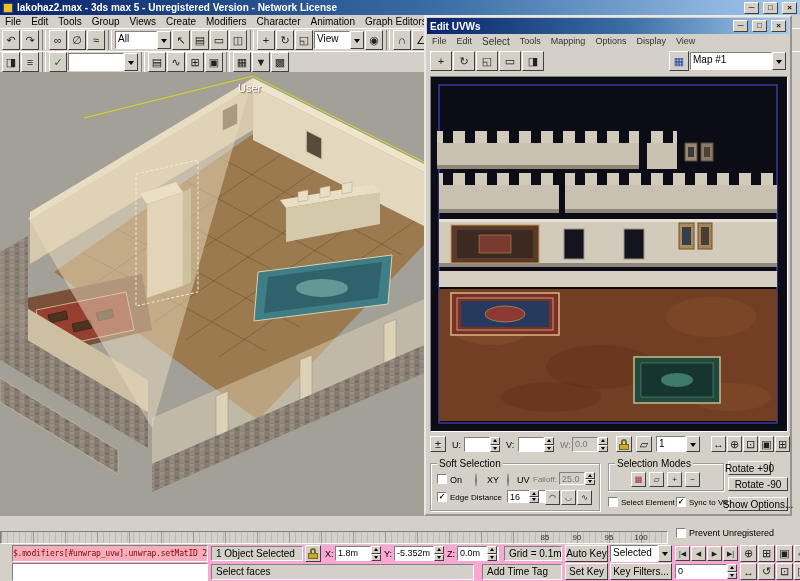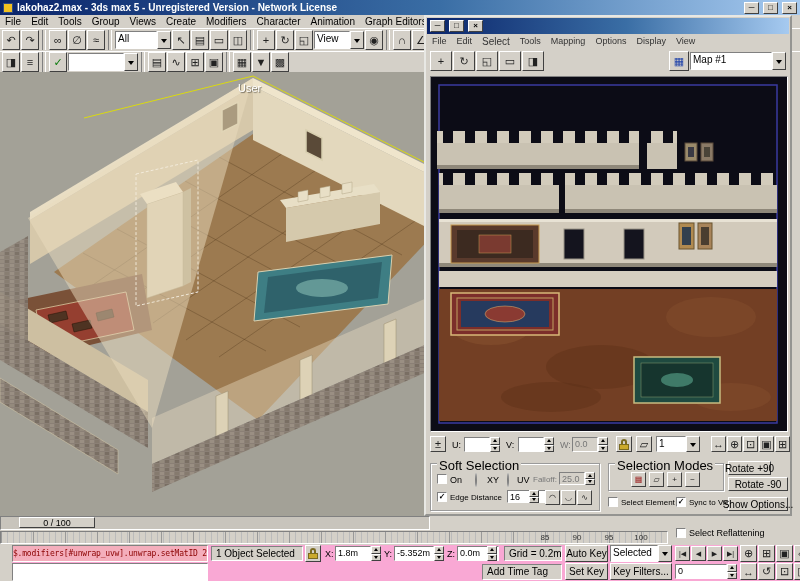--- a/index.html
+++ b/index.html
@@ -33,21 +33,21 @@
   .spin i{flex:1;background:#d4d0c8;border:1px solid;border-color:#fff #404040 #404040 #fff;
     display:flex;align-items:center;justify-content:center}
   .spin i b{width:0;height:0;border:2px solid transparent}
   .spin i.up b{border-bottom:3px solid #000;margin-top:-2px}
   .spin i.dn b{border-top:3px solid #000;margin-bottom:-2px}
   .cb{width:10px;height:10px;background:#fff;border:1px solid;border-color:#808080 #fff #fff #808080;
     display:inline-flex;align-items:center;justify-content:center;font-size:8px;font-weight:bold;line-height:1;flex:0 0 auto}
   .radio{width:9px;height:9px;border-radius:50%;border:1px solid #808080;background:#fff;position:relative;flex:0 0 auto}
   .radio.sel::after{content:"";position:absolute;inset:2px;background:#000;border-radius:50%}
   .grp{position:absolute;border:1px solid #9a9a9a;box-shadow:1px 1px 0 #fff, inset 1px 1px 0 #fff}
-  .grp>.legend{position:absolute;top:-6px;left:6px;background:#d4d0c8;font-size:13px;padding:0 2px}
+  .grp>.legend{position:absolute;top:-6px;left:6px;background:#d4d0c8;font-size:10px;padding:0 2px}
   .lockicon{position:relative;width:10px;height:11px;display:inline-block}
   .lockicon .sh{position:absolute;top:0;left:2px;width:6px;height:6px;border:2px solid #7a6a20;border-bottom:none;
     border-radius:3px 3px 0 0}
   .lockicon .bd{position:absolute;bottom:0;left:0;width:10px;height:6px;background:#caa92c;border:1px solid #7a6a20}
   .lbl{font-size:9px;white-space:nowrap}
   .lbl.gray{color:#777}
   .rlab{width:32px;text-align:center;font-size:8px;color:#333}
   .mono{font-family:"DejaVu Sans Mono",monospace}
 </style>
 </head>
@@ -232,20 +232,21 @@
       <g>
         <polyline points="84,46 253,4 436,96" fill="none" stroke="#e0e000" stroke-width="1" opacity="0.9"></polyline>
       </g>
     </svg>
     <span class="abs" style="left:238px;top:10px;color:#fff;font-size:11px;text-shadow:1px 1px 1px rgba(0,0,0,0.5)">User</span>
   </div>
 
   <div class="abs" style="left:424px;top:15px;width:368px;height:501px;background:#d4d0c8;border:2px outset #e8e8e4;z-index:10">
 
     <div class="titlebar abs" style="left:1px;top:1px;width:362px;height:16px">
+      <span style="flex:1;overflow:hidden;white-space:nowrap">Edit UVWs</span>
       <span class="sysbtn">─</span>
       <span class="sysbtn">□</span>
       <span class="sysbtn">×</span>
     </div>
 
     <div class="abs" style="left:1px;top:17px;width:362px;height:14px;display:flex;align-items:center;overflow:hidden">
 
     <span class="menu-item" style="font-size:9px;color:#333">File</span>
         <span class="menu-item" style="font-size:9px;color:#333">Edit</span>
         <span class="menu-item" style="font-size:10px;color:#333">Select</span>
@@ -441,38 +442,35 @@
       <span class="lbl abs" style="left:193px;top:39px;font-size:8px">Select Element</span>
       <span class="cb abs" style="left:248px;top:38px">✓</span>
       <span class="lbl abs" style="left:261px;top:39px;font-size:8px">Sync to Viewport</span>
 
       <span class="btn abs" style="left:300px;top:2px;width:43px;height:14px">Rotate +90</span>
       <span class="btn abs" style="left:300px;top:18px;width:60px;height:14px">Rotate -90</span>
       <span class="btn abs" style="left:300px;top:38px;width:60px;height:14px">Show Options...</span>
     </div>
   </div>
 
-  <div class="abs" style="left:0;top:516px;width:430px;height:14px;background:#c8c4bc;border:1px solid;border-color:#808080 #fff #fff #808080">
-    <span class="btn abs" style="left:18px;top:0;width:76px;height:11px;font-size:9px">0 / 100</span>
-  </div>
 
   <div class="abs" style="left:0;top:531px;width:668px;height:13px;border:1px solid;border-color:#808080 #fff #fff #808080;
        background-color:#d4d0c8;background-image:repeating-linear-gradient(90deg,#999 0 1px,transparent 1px 32px),repeating-linear-gradient(90deg,#bbb 0 1px,transparent 1px 6px)">
     <span class="abs" style="left:528px;top:1px;display:flex">
 
     <span class="rlab">85</span>
         <span class="rlab">90</span>
         <span class="rlab">95</span>
         <span class="rlab">100</span>
       </span>
   </div>
 
   <span class="abs" style="left:676px;top:528px;display:flex;align-items:center;gap:3px">
     <span class="cb"></span>
-    <span class="lbl">Select Reflattening</span>
+    <span class="lbl">Prevent Unregistered</span>
   </span>
 
   <div class="abs" style="left:12px;top:545px;width:800px;height:36px;background:#f9a8d4">
 
     <span class="mono abs" style="left:0;top:0;width:196px;height:17px;background:#f4aebc;border:1px solid;border-color:#808080 #fff #fff #808080;color:#8b0000;font-size:8px;line-height:15px;overflow:hidden;white-space:nowrap;letter-spacing:-0.2px">$.modifiers[#unwrap_uvw].unwrap.setMatID 2</span>
     <span class="mono abs" style="left:0;top:18px;width:196px;height:18px;background:#fff;border:1px solid;border-color:#808080 #fff #fff #808080"></span>
 
     <span class="spanel abs" style="left:199px;top:1px;width:92px;height:15px">1 Object Selected</span>
     <span class="tbtn abs" style="left:293px;top:0;width:16px;height:17px">
         <span class="lockicon">
@@ -505,21 +503,22 @@
     <span class="field abs" style="left:445px;top:1px;width:42px;height:15px">0.0m</span>
     <span class="spin abs" style="left:475px;top:1px">
         <i class="up">
           <b></b>
         </i>
         <i class="dn">
           <b></b>
         </i>
       </span>
 
-    <span class="spanel abs" style="left:492px;top:1px;width:58px;height:15px">Grid = 0.2m</span>
+    <span class="spanel abs" style="left:492px;top:1px;width:58px;height:15px">Grid = 0.1m</span>
+    <span class="spanel abs" style="left:199px;top:19px;width:263px;height:16px">Select faces</span>
     <span class="spanel abs" style="left:470px;top:19px;width:80px;height:16px">Add Time Tag</span>
 
     <span class="btn abs" style="left:553px;top:0;width:43px;height:17px">Auto Key</span>
     <span class="btn abs" style="left:553px;top:18px;width:43px;height:17px">Set Key</span>
     <span class="combo abs" style="left:598px;top:0;width:62px;height:17px">
       <span class="cval">Selected</span>
       <span class="carr">
           <i class="tri"></i>
         </span>
     </span>

